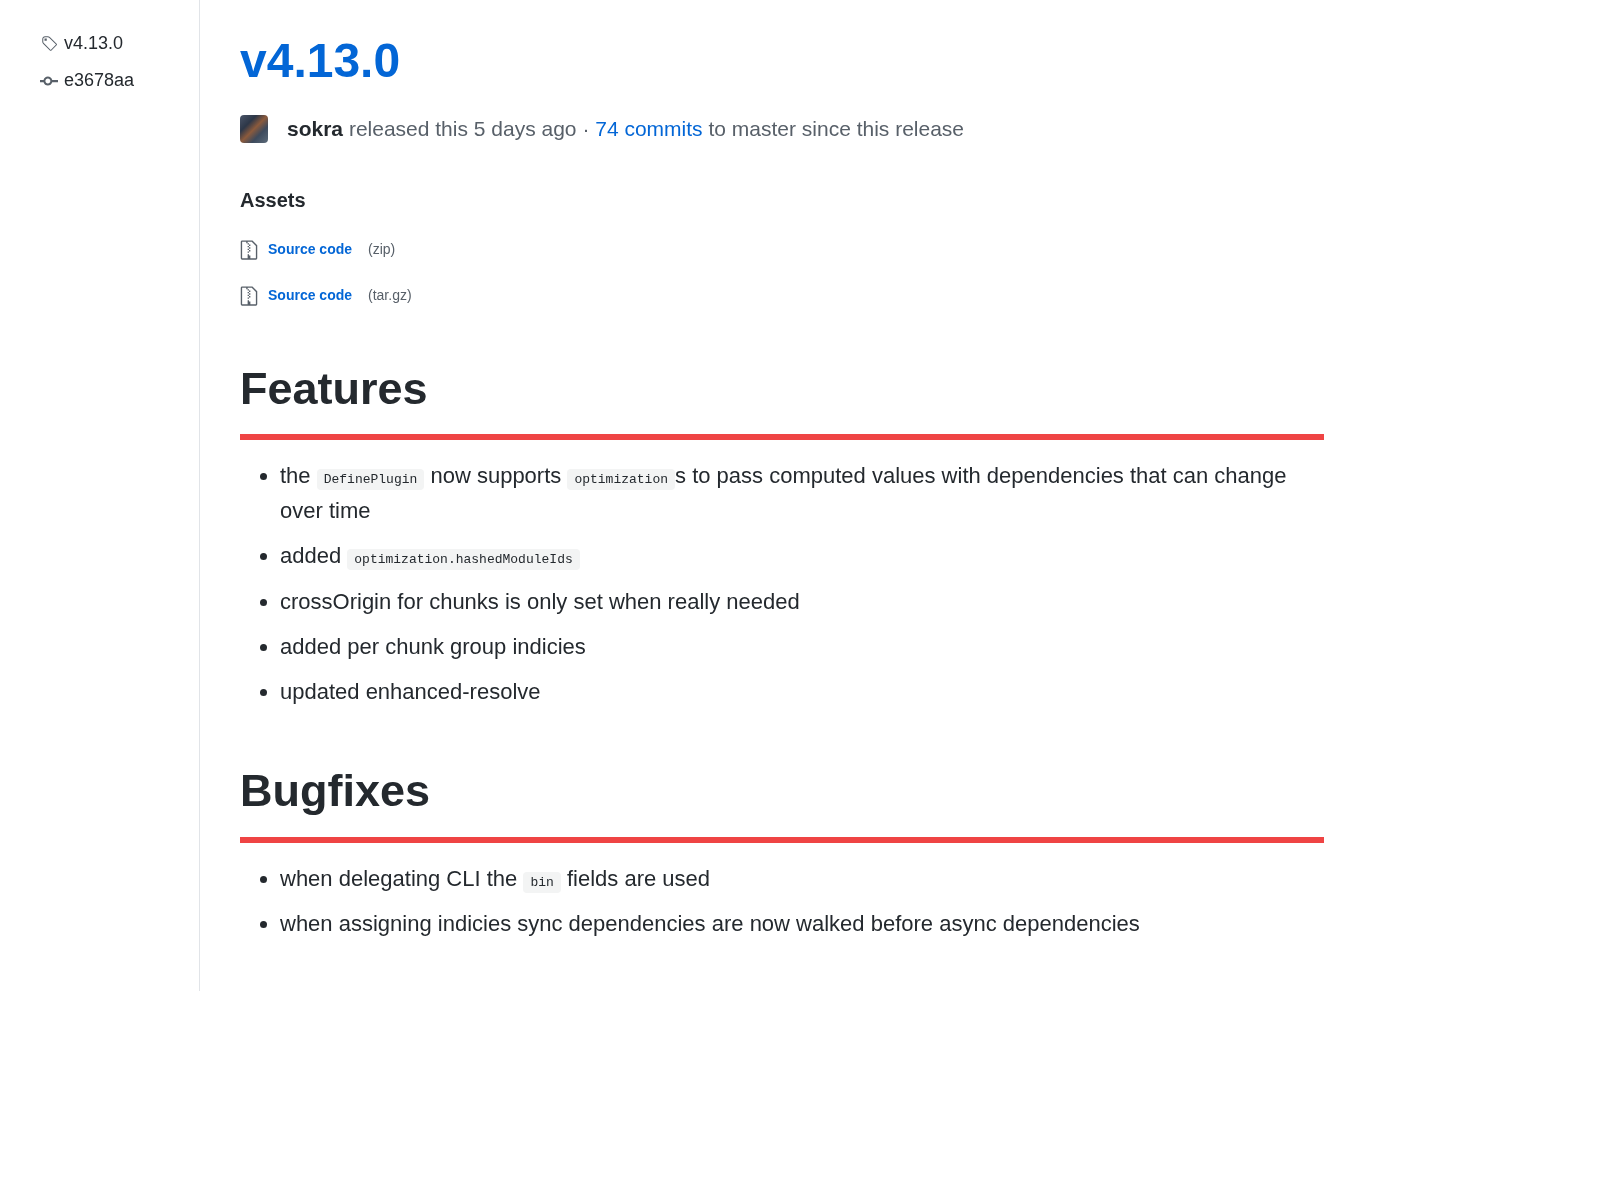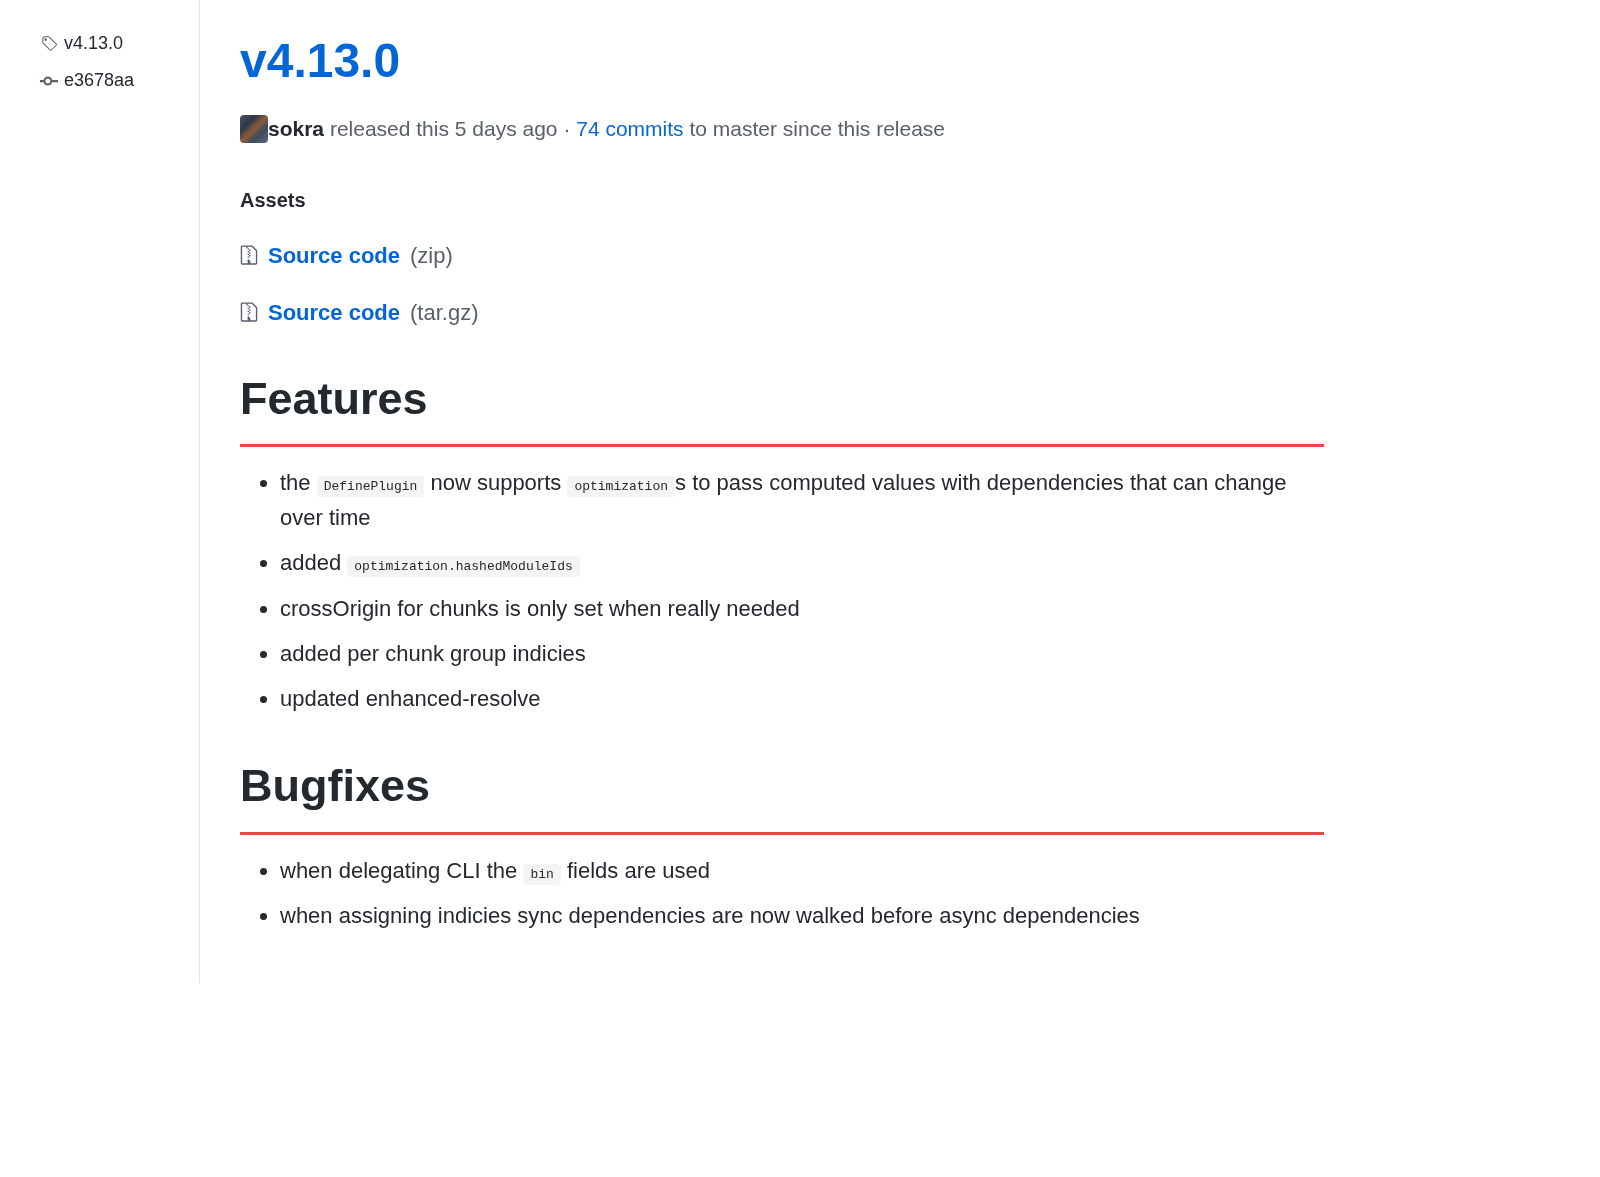--- a/index.html
+++ b/index.html
@@ -45,21 +45,21 @@
     }
     .release-title {
       font-size: 48px;
       font-weight: 600;
       color: #0366d6;
       margin-bottom: 16px;
     }
     .release-meta {
       display: flex;
       align-items: center;
-      gap: 0;
+      gap: 19px;
       font-size: 21px;
       color: #586069;
       margin-bottom: 40px;
     }
     .avatar {
       width: 28px;
       height: 28px;
       border-radius: 4px;
       background: linear-gradient(135deg, #4a5568 0%, #2d3748 30%, #8b5a3c 50%, #3d4a5c 70%, #5c6b7a 100%);
       flex-shrink: 0;
@@ -75,43 +75,44 @@
     .assets-heading {
       font-size: 20px;
       font-weight: 600;
       margin-bottom: 24px;
     }
     .asset-item {
       display: flex;
       align-items: center;
       gap: 10px;
       margin-bottom: 24px;
-      font-size: 22px;
+      font-size: 14px;
     }
     .asset-item svg {
       width: 18px;
       height: 22px;
       fill: #586069;
       flex-shrink: 0;
     }
     .asset-name {
       color: #0366d6;
       font-weight: 600;
       text-decoration: none;
     }
     .asset-ext {
       color: #586069;
+      margin-left: 6px;
     }
     .section-heading {
       font-size: 45px;
       font-weight: 600;
-      margin-top: 36px;
+      margin-top: 48px;
       margin-bottom: 18px;
       padding-bottom: 12px;
-      border-bottom: 3px solid #ef4444;
+      border-bottom: 6px solid #ef4444;
     }
     .feature-list, .bugfix-list {
       padding-left: 40px;
       font-size: 22px;
     }
     .feature-list li, .bugfix-list li {
       margin-bottom: 10px;
       line-height: 1.6;
     }
     .feature-list ul {

